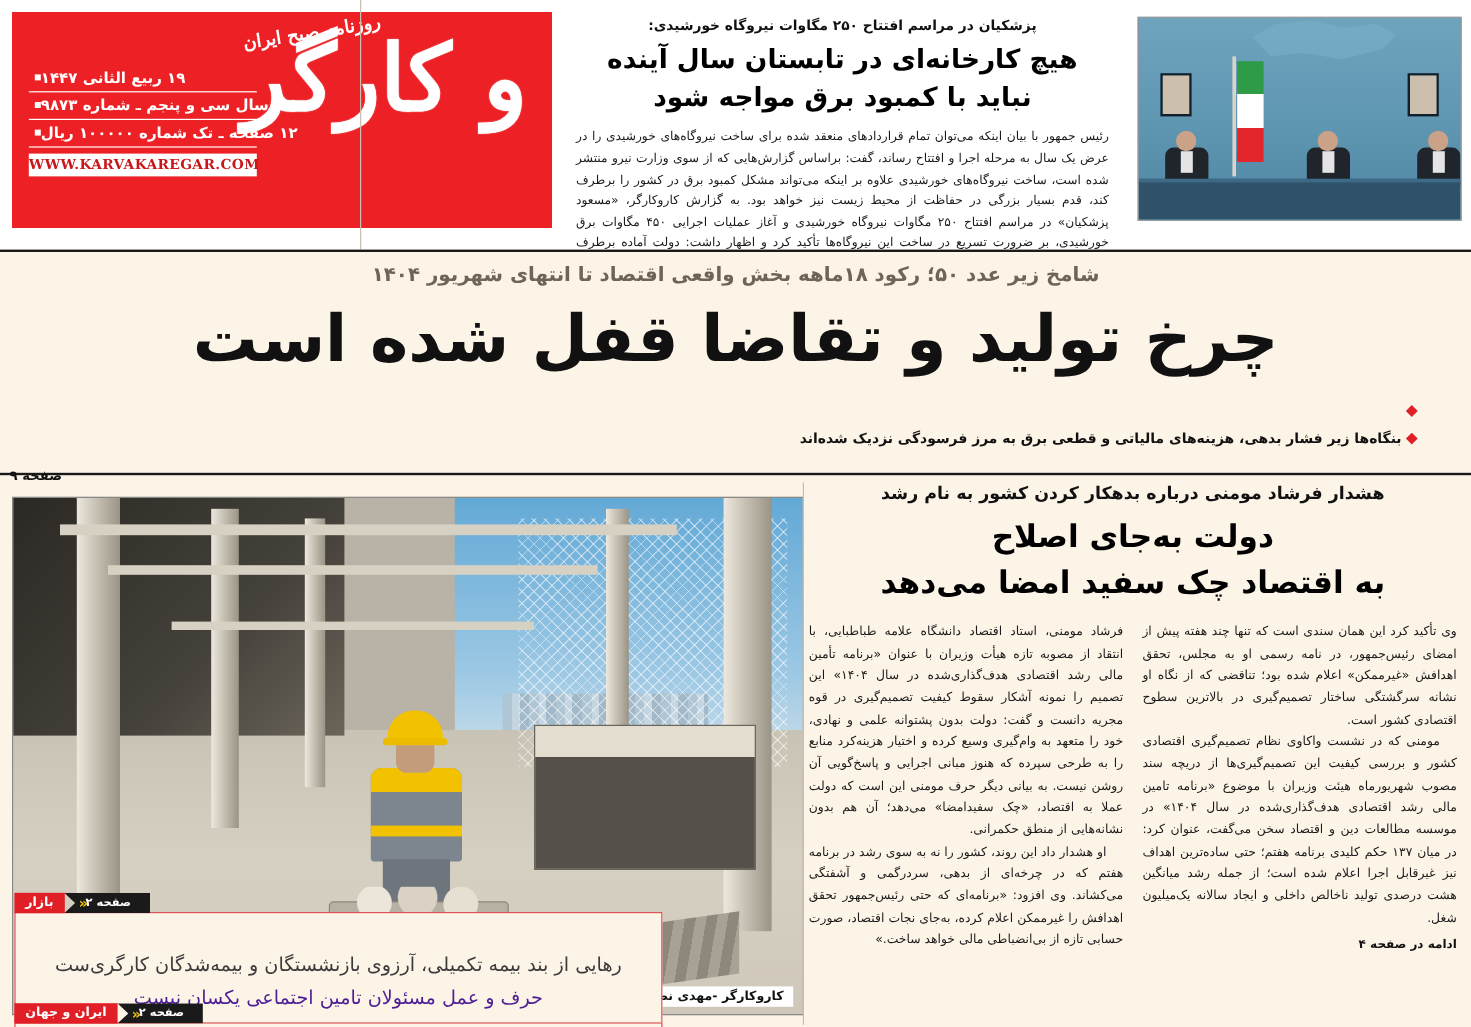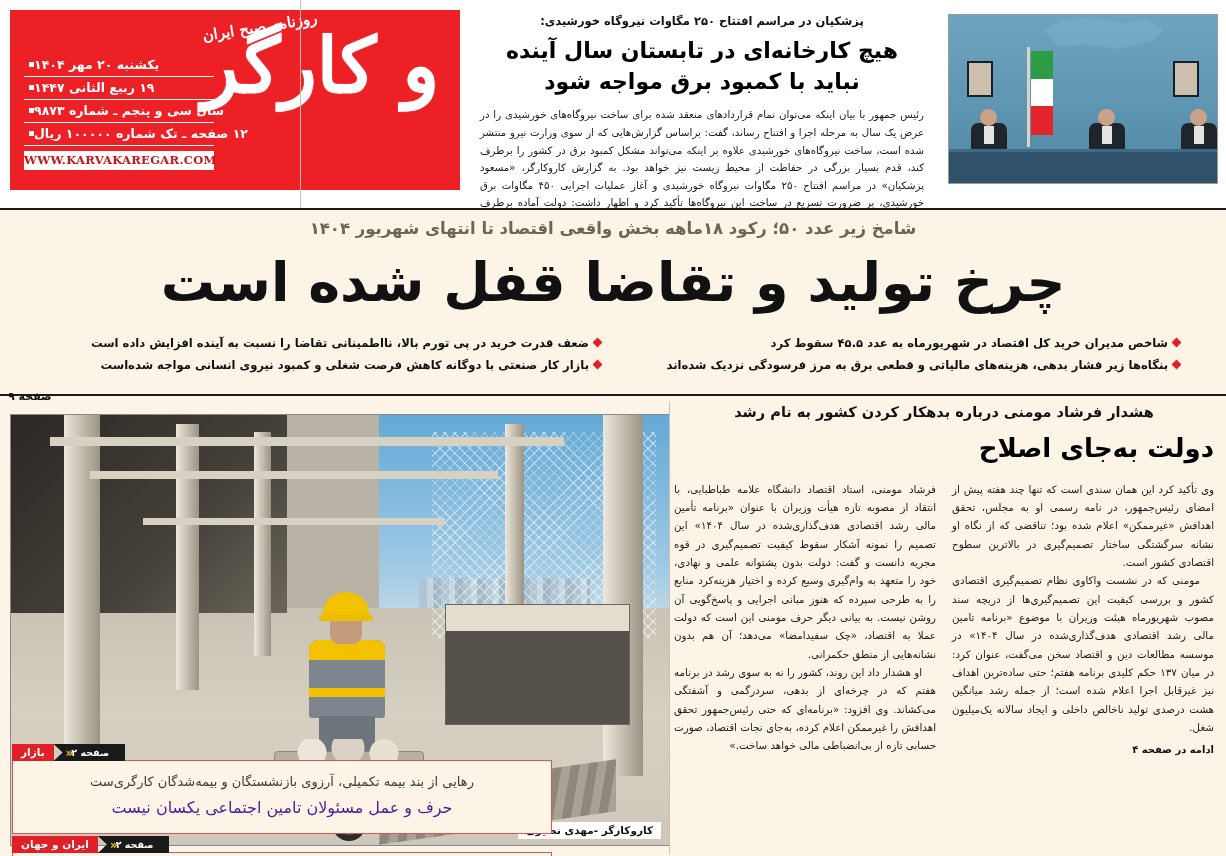--- a/index.html
+++ b/index.html
@@ -173,21 +173,21 @@
   
   .artcol {
     position: absolute; top: 404px; right: 12px;
     width: 540px; height: 440px;
   }
   .art-kicker {
     text-align: center; font-size: 14.5px; color: #111;
     font-weight: 600; margin-bottom: 10px;
   }
   .art-h1 {
-    font-size: 26px; font-weight: bold;
+    text-align: center; font-size: 26px; font-weight: bold;
     color: #000; line-height: 1.45; margin-bottom: 12px;
     letter-spacing: -0.3px;
   }
   .art-cols { display: flex; flex-direction: row; gap: 16px; }
   .art-col { flex: 1 1 0; }
   .art-p {
     font-size: 10.3px; line-height: 1.78; color: #1a1a1a;
     text-align: justify; text-indent: 14px;
   }
   .art-p.noind { text-indent: 0; }
@@ -217,21 +217,21 @@
     clip-path: polygon(0 0, 100% 0, 100% 100%, 0 100%, 9px 50%);
   }
   .sec-chev { color: #F2C111; font-size: 12px; font-weight: bold; margin-left: 5px; letter-spacing:-2px;}
   .sec-pagenum { font-size: 9.5px; font-weight: bold; color: #fff; }
   .sec-body {
     border: 1px solid #E0555A; background: #FDF4E8;
     margin-top: -1px; padding: 13px 16px 16px 16px;
     text-align: center;
   }
   .sec-sub {
-    font-size: 13px; color: #3b3b3b; margin-bottom: 9px;
+    font-size: 16px; color: #3b3b3b; margin-bottom: 9px; margin-top: 20px;
   }
   .sec-h {
     font-size: 16px; font-weight: normal; color: #4c1d95; letter-spacing: -0.3px;
   }
 
   
   .vdiv {
     position: absolute; top: 402px; right: 556px;
     width: 1px; height: 452px; background: #C9BFB0;
   }
@@ -306,24 +306,20 @@
 
     <div class="masthead">
       <div class="masthead-red">
         <div class="mh-logo">
           <div class="mh-kicker">روزنامه صبح ایران</div>
           <div class="mh-title">کار و کارگر</div>
         </div>
         <div class="mh-info">
           <div class="row">
             <span class="mh-bullet"></span>
-            <span>یکشنبه ۲۰ مهر ۱۴۰۴</span>
-          </div>
-          <div class="row">
-            <span class="mh-bullet"></span>
             <span>۱۹ ربیع الثانی ۱۴۴۷</span>
           </div>
           <div class="row">
             <span class="mh-bullet"></span>
             <span>سال سی و پنجم ـ شماره ۹۸۷۳</span>
           </div>
           <div class="row">
             <span class="mh-bullet"></span>
             <span>۱۲ صفحه ـ تک شماره ۱۰۰۰۰۰ ریال</span>
           </div>
@@ -378,32 +374,24 @@
     </div>
 
   </div>
 
   <div class="banner">
     <div class="banner-kicker">شامخ  زیر عدد ۵۰؛ رکود ۱۸ماهه بخش واقعی اقتصاد تا انتهای شهریور ۱۴۰۴</div>
     <div class="banner-h1">چرخ تولید و تقاضا قفل شده است</div>
     <div class="banner-bullets">
       <div class="bcol right">
         <div class="bline">
-          <span class="dia"></span><span>شاخص مدیران خرید کل اقتصاد در شهریورماه به عدد ۴۵.۵ سقوط کرد</span>
+          <span class="dia"></span>
         </div>
         <div class="bline">
           <span class="dia"></span><span>بنگاه‌ها زیر فشار بدهی، هزینه‌های مالیاتی و قطعی برق به مرز فرسودگی نزدیک شده‌اند</span>
-        </div>
-      </div>
-      <div class="bcol left">
-        <div class="bline">
-          <span class="dia"></span><span>ضعف قدرت خرید در پی تورم بالا، نااطمینانی تقاضا را نسبت به آینده افزایش داده است</span>
-        </div>
-        <div class="bline">
-          <span class="dia"></span><span>بازار کار صنعتی با دوگانه کاهش فرصت شغلی و کمبود نیروی انسانی مواجه شده‌است</span>
         </div>
       </div>
     </div>
   </div>
 
   <div class="page9">صفحه ۹</div>
 
   <div class="mainphoto">
     <div class="mp-sky"></div>
     <div class="mp-city"></div>
@@ -435,20 +423,21 @@
     </div>
     <div class="mp-caption">کاروکارگر -مهدی نصیری</div>
   </div>
 
   <div class="vdiv"></div>
 
   <div class="artcol">
     <div class="art-kicker">هشدار فرشاد مومنی درباره بدهکار کردن کشور به نام رشد</div>
     <div class="art-h1">
       <div>دولت به‌جای اصلاح</div>
+      <div>به اقتصاد چک سفید امضا می‌دهد</div>
     </div>
     <div class="art-cols">
       <div class="art-col">
         <div class="art-p noind">وی تأکید کرد این همان سندی است که تنها چند هفته پیش از امضای رئیس‌جمهور، در نامه رسمی او به مجلس، تحقق اهدافش «غیرممکن» اعلام شده بود؛ تناقضی که از نگاه او نشانه سرگشتگی ساختار تصمیم‌گیری در بالاترین سطوح اقتصادی کشور است.</div>
         <div class="art-p">مومنی که در نشست واکاوی نظام تصمیم‌گیری اقتصادی کشور و بررسی کیفیت این تصمیم‌گیری‌ها از دریچه سند مصوب شهریورماه هیئت وزیران با موضوع «برنامه تامین مالی رشد اقتصادی هدف‌گذاری‌شده در سال ۱۴۰۴» در موسسه مطالعات دین و اقتصاد سخن می‌گفت، عنوان کرد: در میان ۱۳۷ حکم کلیدی برنامه هفتم؛ حتی ساده‌ترین اهداف نیز غیرقابل اجرا اعلام شده است؛ از جمله رشد میانگین هشت درصدی تولید ناخالص داخلی و ایجاد سالانه یک‌میلیون شغل.</div>
         <div class="art-more">ادامه در صفحه ۴</div>
       </div>
       <div class="art-col">
         <div class="art-p noind">فرشاد مومنی، استاد اقتصاد دانشگاه علامه طباطبایی، با انتقاد از مصوبه تازه هیأت وزیران با عنوان «برنامه تأمین مالی رشد اقتصادی هدف‌گذاری‌شده در سال ۱۴۰۴» این تصمیم را نمونه آشکار سقوط کیفیت تصمیم‌گیری در قوه مجریه دانست و گفت: دولت بدون پشتوانه علمی و نهادی، خود را متعهد به وام‌گیری وسیع کرده و اختیار هزینه‌کرد منابع را به طرحی سپرده که هنوز مبانی اجرایی و پاسخ‌گویی آن روشن نیست.  به بیانی دیگر حرف مومنی این است که دولت عملا به اقتصاد، «چک سفیدامضا» می‌دهد؛ آن هم بدون نشانه‌هایی از منطق حکمرانی.</div>
         <div class="art-p">او هشدار داد این روند، کشور را نه به سوی رشد در برنامه هفتم که در چرخه‌ای از بدهی، سردرگمی و آشفتگی می‌کشاند. وی افزود: «برنامه‌ای که حتی رئیس‌جمهور تحقق اهدافش را غیرممکن اعلام کرده، به‌جای نجات اقتصاد، صورت حسابی تازه از بی‌انضباطی مالی خواهد ساخت.»</div>

